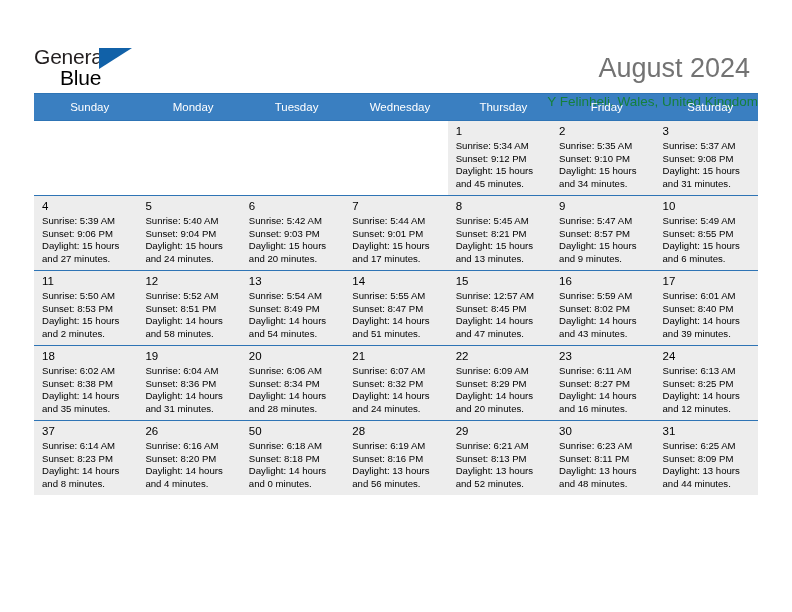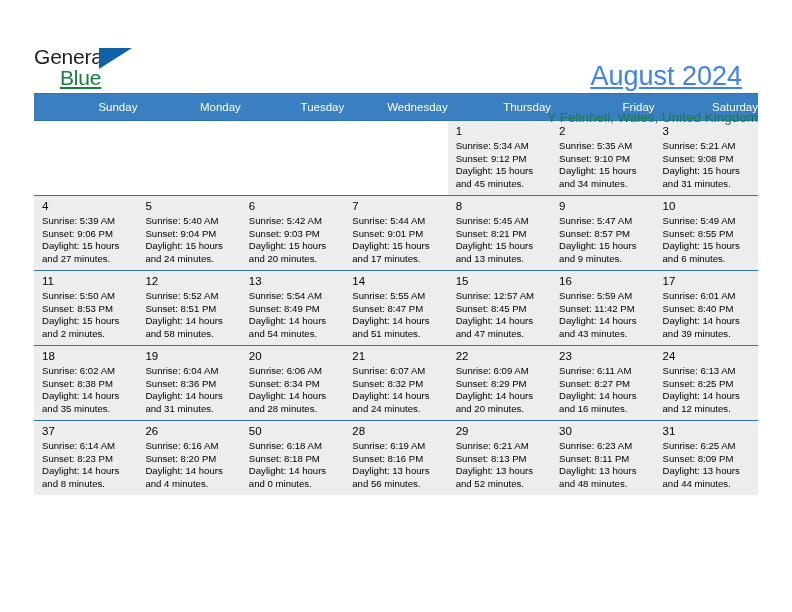--- a/index.html
+++ b/index.html
@@ -43,45 +43,43 @@
     font-size: 21px;
     color: #231f20;
     letter-spacing: -0.2px;
     line-height: 1;
   }
   .brand-blue {
     position: absolute;
     left: 26px;
     top: 23px;
     font-size: 21px;
-    color: #15803d;
+    color: #000000;
     letter-spacing: -0.2px;
     line-height: 1;
-    text-decoration: underline;
   }
   .brand-tri {
     position: absolute;
     left: 65px;
     top: 4px;
     width: 0;
     height: 0;
     border-left: 33px solid #1161a8;
     border-bottom: 21px solid transparent;
   }
   .title-block {
     text-align: right;
     padding-top: 0px;
   }
   .cal-title {
     font-size: 27px;
     line-height: 32px;
-    color: #3b82f6;
+    color: #737373;
     font-weight: normal;
-    margin: 16px;
-    text-decoration: underline;
+    margin: 8px;
   }
   .cal-sub {
     font-size: 13.5px;
     line-height: 20px;
     margin: 8px 0 0 0;
     color: #15803d;
   }
 
   
   .calendar {
@@ -89,21 +87,21 @@
     border-collapse: collapse;
     table-layout: fixed;
     width: 724px;
     border-top: 1px solid #2e74b5;
   }
   .calendar th {
     background: #3a7fc1;
     color: #ffffff;
     font-weight: normal;
     font-size: 11.5px;
-    text-align: right;
+    text-align: center;
     padding: 6px 0 6px 8px;
     height: 14px;
     border: none;
   }
   .calendar td {
     vertical-align: top;
     width: 103.4px;
     height: 74px;
     padding: 0;
     border: none;
@@ -199,21 +197,21 @@
                 <div>Sunset: 9:10 PM</div>
                 <div>Daylight: 15 hours</div>
                 <div>and 34 minutes.</div>
               </div>
             </div>
           </td>
           <td>
             <div class="cell-inner cell-shade">
               <div class="daynum">3</div>
               <div class="info">
-                <div>Sunrise: 5:21 AM</div>
+                <div>Sunrise: 5:37 AM</div>
                 <div>Sunset: 9:08 PM</div>
                 <div>Daylight: 15 hours</div>
                 <div>and 31 minutes.</div>
               </div>
             </div>
           </td>
         </tr>
         <tr>
           <td>
             <div class="cell-inner cell-shade">
@@ -347,21 +345,21 @@
                 <div>Daylight: 14 hours</div>
                 <div>and 47 minutes.</div>
               </div>
             </div>
           </td>
           <td>
             <div class="cell-inner cell-shade">
               <div class="daynum">16</div>
               <div class="info">
                 <div>Sunrise: 5:59 AM</div>
-                <div>Sunset: 11:42 PM</div>
+                <div>Sunset: 8:02 PM</div>
                 <div>Daylight: 14 hours</div>
                 <div>and 43 minutes.</div>
               </div>
             </div>
           </td>
           <td>
             <div class="cell-inner cell-shade">
               <div class="daynum">17</div>
               <div class="info">
                 <div>Sunrise: 6:01 AM</div>

